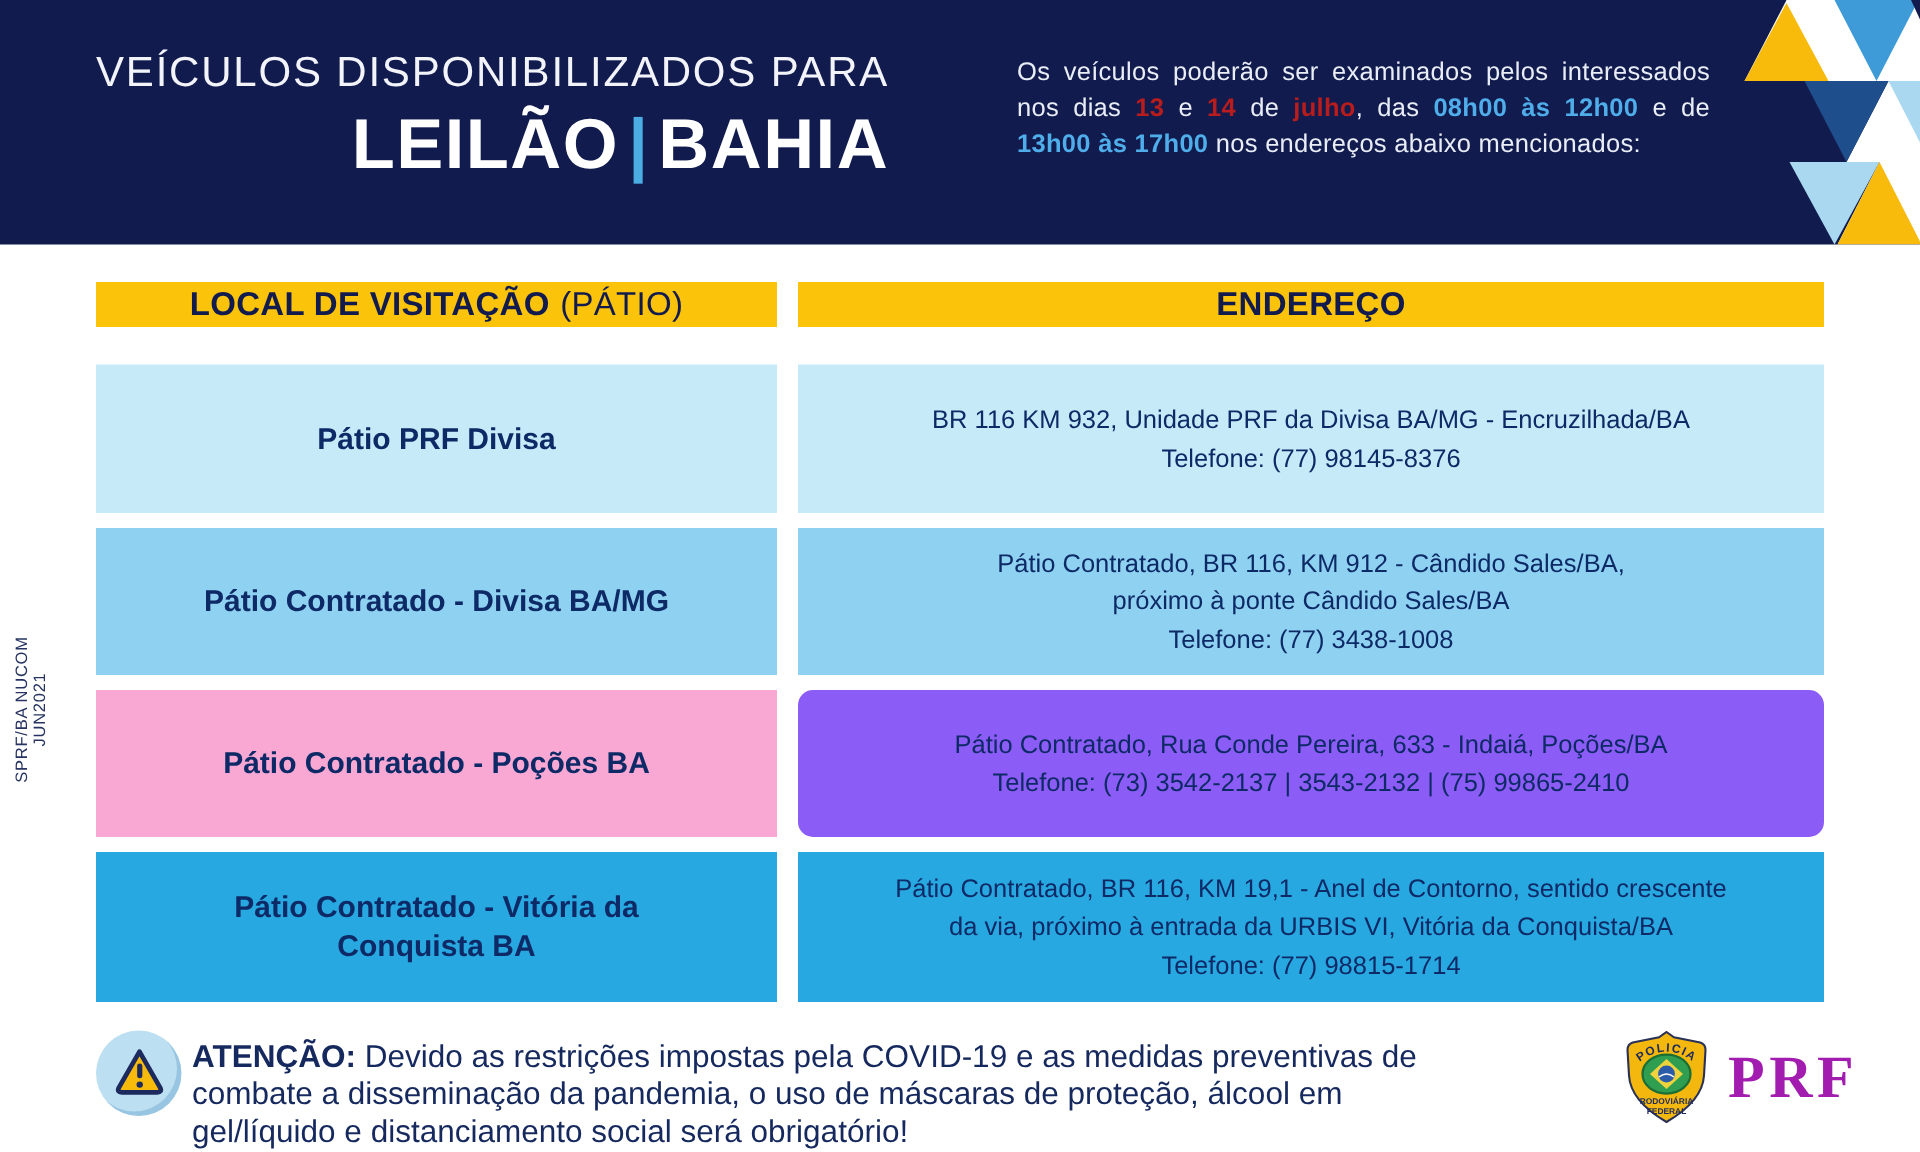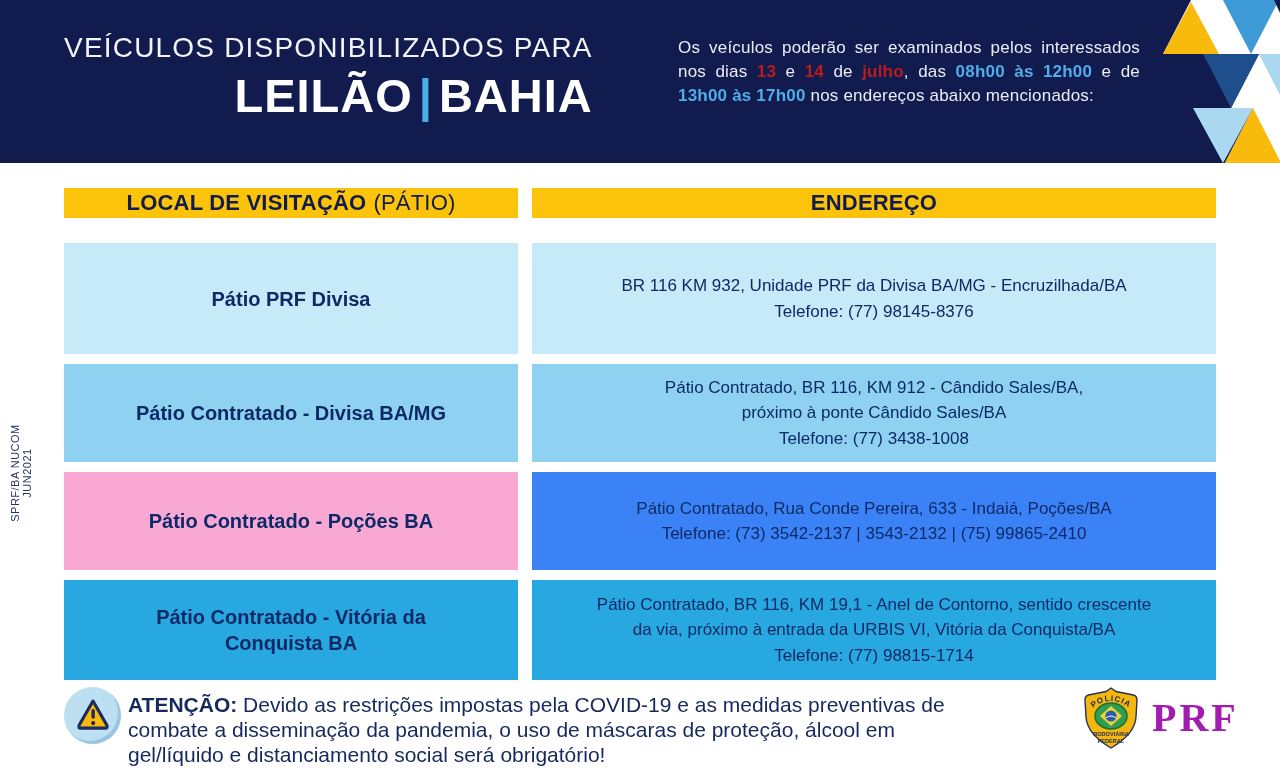--- a/index.html
+++ b/index.html
@@ -32,21 +32,21 @@
     height:30px; background:#fcc30b; color:#111b4e;
     display:flex; align-items:center; justify-content:center;
     font-size:22px; font-weight:700; letter-spacing:.2px;
   }
   .th-loc { width:454px; }
   .th-addr { width:684px; }
   .th .light { font-weight:400; margin-left:7px; }
 
   .rows { position:absolute; left:64px; top:243px; width:1152px; display:flex; flex-direction:column; gap:10px; }
   .row { display:flex; gap:14px; }
-  .row:nth-child(1) { height:111px; }
+  .row:nth-child(1) { height:99px; }
   .row:nth-child(2) { height:98px; }
   .row:nth-child(3) { height:98px; }
   .row:nth-child(4) { height:100px; }
   .cell {
     display:flex; flex-direction:column; align-items:center; justify-content:center;
     color:#0d2a66; text-align:center;
   }
   .cell-loc { width:454px; font-size:20px; font-weight:700; line-height:1.3; padding:0 48px; }
   .cell-addr { width:684px; font-size:17px; font-weight:500; line-height:1.5; padding:0 24px; }
 
@@ -128,21 +128,21 @@
       <div class="cell cell-loc" style="background: rgb(143, 209, 241);">Pátio Contratado - Divisa BA/MG</div>
       <div class="cell cell-addr" style="background: rgb(143, 209, 241);">
           <div>Pátio Contratado, BR 116, KM 912 - Cândido Sales/BA,</div>
           <div>próximo à ponte Cândido Sales/BA</div>
           <div>Telefone: (77) 3438-1008</div>
         </div>
     </div>
 
     <div class="row">
       <div class="cell cell-loc" style="background: #f9a8d4;">Pátio Contratado - Poções BA</div>
-      <div class="cell cell-addr" style="background: #3b82f6;">
+      <div class="cell cell-addr" style="background: #8b5cf6; border-radius: 10px;">
           <div>Pátio Contratado, Rua Conde Pereira, 633 - Indaiá, Poções/BA</div>
           <div>Telefone: (73) 3542-2137 | 3543-2132 | (75) 99865-2410</div>
         </div>
     </div>
 
     <div class="row">
       <div class="cell cell-loc" style="background: rgb(40, 168, 225);">Pátio Contratado - Vitória da Conquista BA</div>
       <div class="cell cell-addr" style="background: rgb(40, 168, 225);">
           <div>Pátio Contratado, BR 116, KM 19,1 - Anel de Contorno, sentido crescente</div>
           <div>da via, próximo à entrada da URBIS VI, Vitória da Conquista/BA</div>

